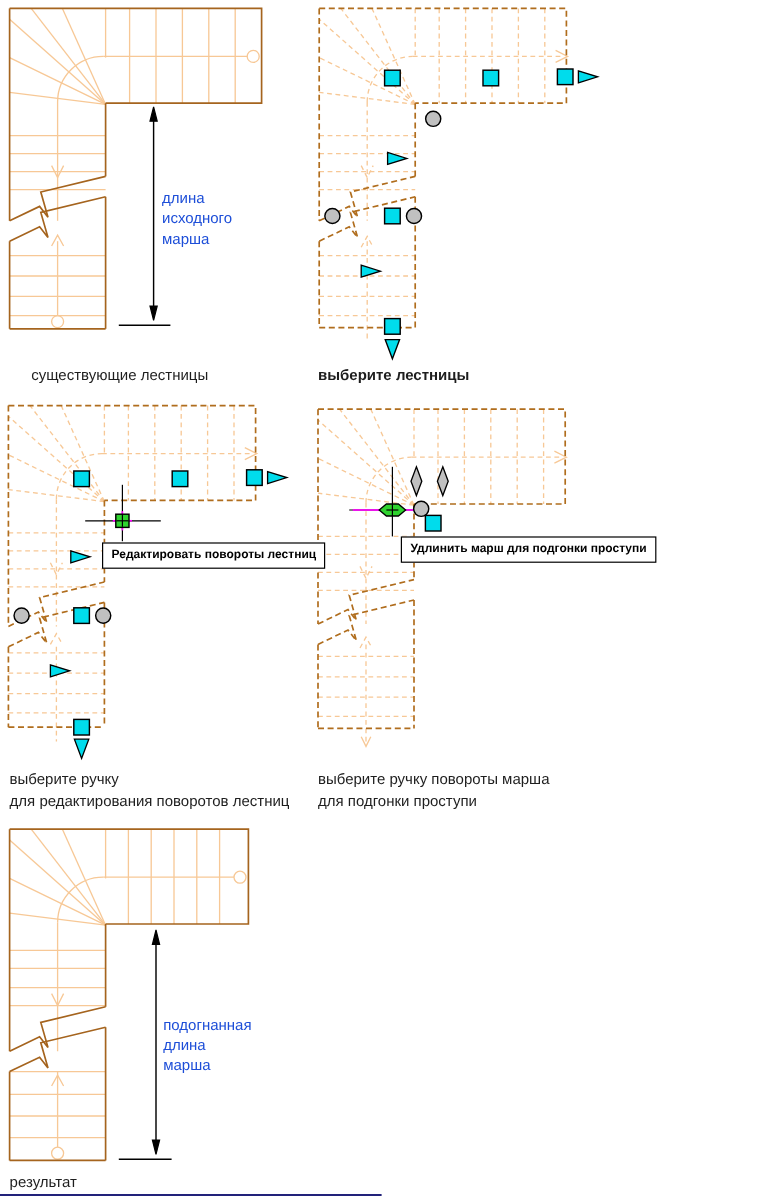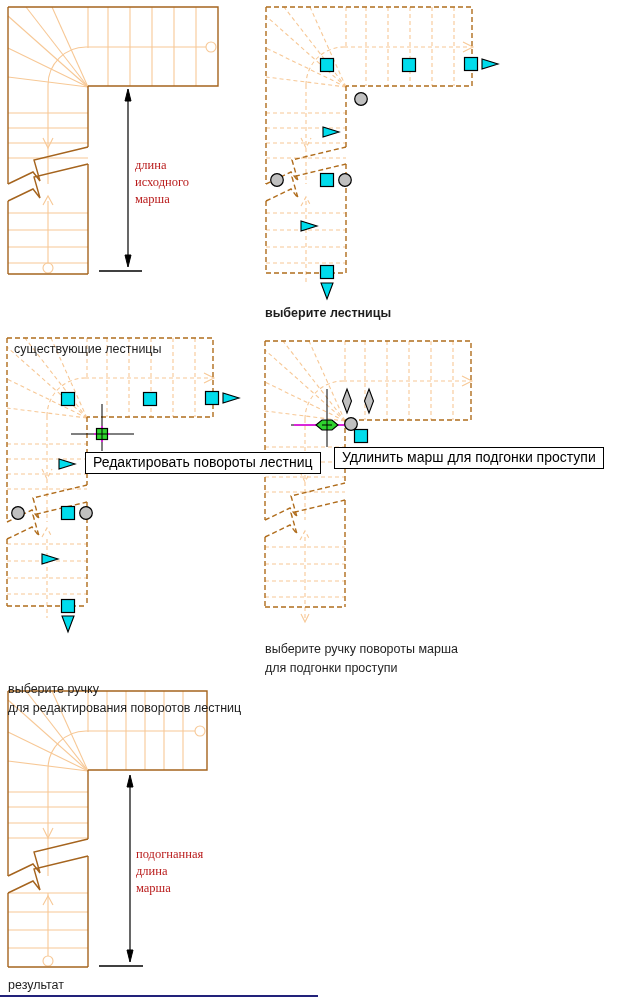--- a/index.html
+++ b/index.html
@@ -1,22 +1,22 @@
 <!DOCTYPE html>
 <html><head>
 <meta charset="utf-8">
 <style>
   html,body{margin:0;padding:0;background:#fff;}
   .page{position:relative;width:640px;height:997px;background:#fff;overflow:hidden;
         font-family:"Liberation Sans",sans-serif;}
   svg{position:absolute;left:0;top:0;}
   .caption{position:absolute;font-size:12.5px;line-height:19px;color:#1e1e1e;white-space:nowrap;}
-  .dimlabel{position:absolute;font-size:12.5px;line-height:17px;color:#b91c1c;white-space:nowrap;font-family:Liberation Serif, serif;}
+  .dimlabel{position:absolute;font-size:12.5px;line-height:17px;color:#1d4ed8;white-space:nowrap;}
   .tooltip{position:absolute;background:#fff;border:1.5px solid #000;color:#000;
-           font-weight:normal;font-size:14px;line-height:15px;padding:2px 7px 3px 7px;white-space:nowrap;}
+           font-weight:bold;font-size:10px;line-height:15px;padding:2px 7px 3px 7px;white-space:nowrap;}
   .bottom-rule{position:absolute;left:0;top:995px;width:318px;height:2px;}
 </style>
 </head>
 <body>
 
 <div class="page">
 
   <svg id="stairs-svg" width="640" height="997" viewBox="0 0 640 997">
       <g>
         <line x1="108" y1="7" x2="108" y2="86" stroke="#f7c896" stroke-width="1.1" fill="none"></line>
@@ -255,24 +255,24 @@
         <line x1="294" y1="425" x2="316" y2="425" stroke="#ff00ff" stroke-width="1.4" fill="none"></line>
         <line x1="337" y1="425" x2="345" y2="425" stroke="#ff00ff" stroke-width="1.4" fill="none"></line>
         <polygon points="316,425 322,420 332,420 338,425 332,430 322,430" stroke="#000" stroke-width="1.1" fill="#2fd32f"></polygon>
         <line x1="322" y1="425" x2="332" y2="425" stroke="#000" stroke-width="1" fill="none"></line>
         <line x1="327" y1="420" x2="327" y2="430" stroke="#000" stroke-width="1" fill="none"></line>
         <circle cx="351" cy="424" r="6.3" fill="#c0c0c0" stroke="#000" stroke-width="1.2"></circle>
         <rect x="354.5" y="429.5" width="13" height="13" fill="#00dcec" stroke="#000" stroke-width="1.2"></rect>
       </g>
     </svg>
 
-  <div class="caption" style="left:14px;top:304px;margin-top:36px;">существующие лестницы</div>
+  <div class="caption" style="left:26px;top:304px;">существующие лестницы</div>
   <div class="caption" style="left:265px;top:304px;font-weight:bold;">выберите лестницы</div>
 
-  <div class="caption" style="left:8px;top:640px;margin-top:40px;">
+  <div class="caption" style="left:8px;top:640px;">
     <div>выберите ручку</div>
     <div>для редактирования поворотов лестниц</div>
   </div>
   <div class="caption" style="left:265px;top:640px;">
     <div>выберите ручку повороты марша</div>
     <div>для подгонки проступи</div>
   </div>
 
   <div class="caption" style="left:8px;top:976px;">результат</div>
 

